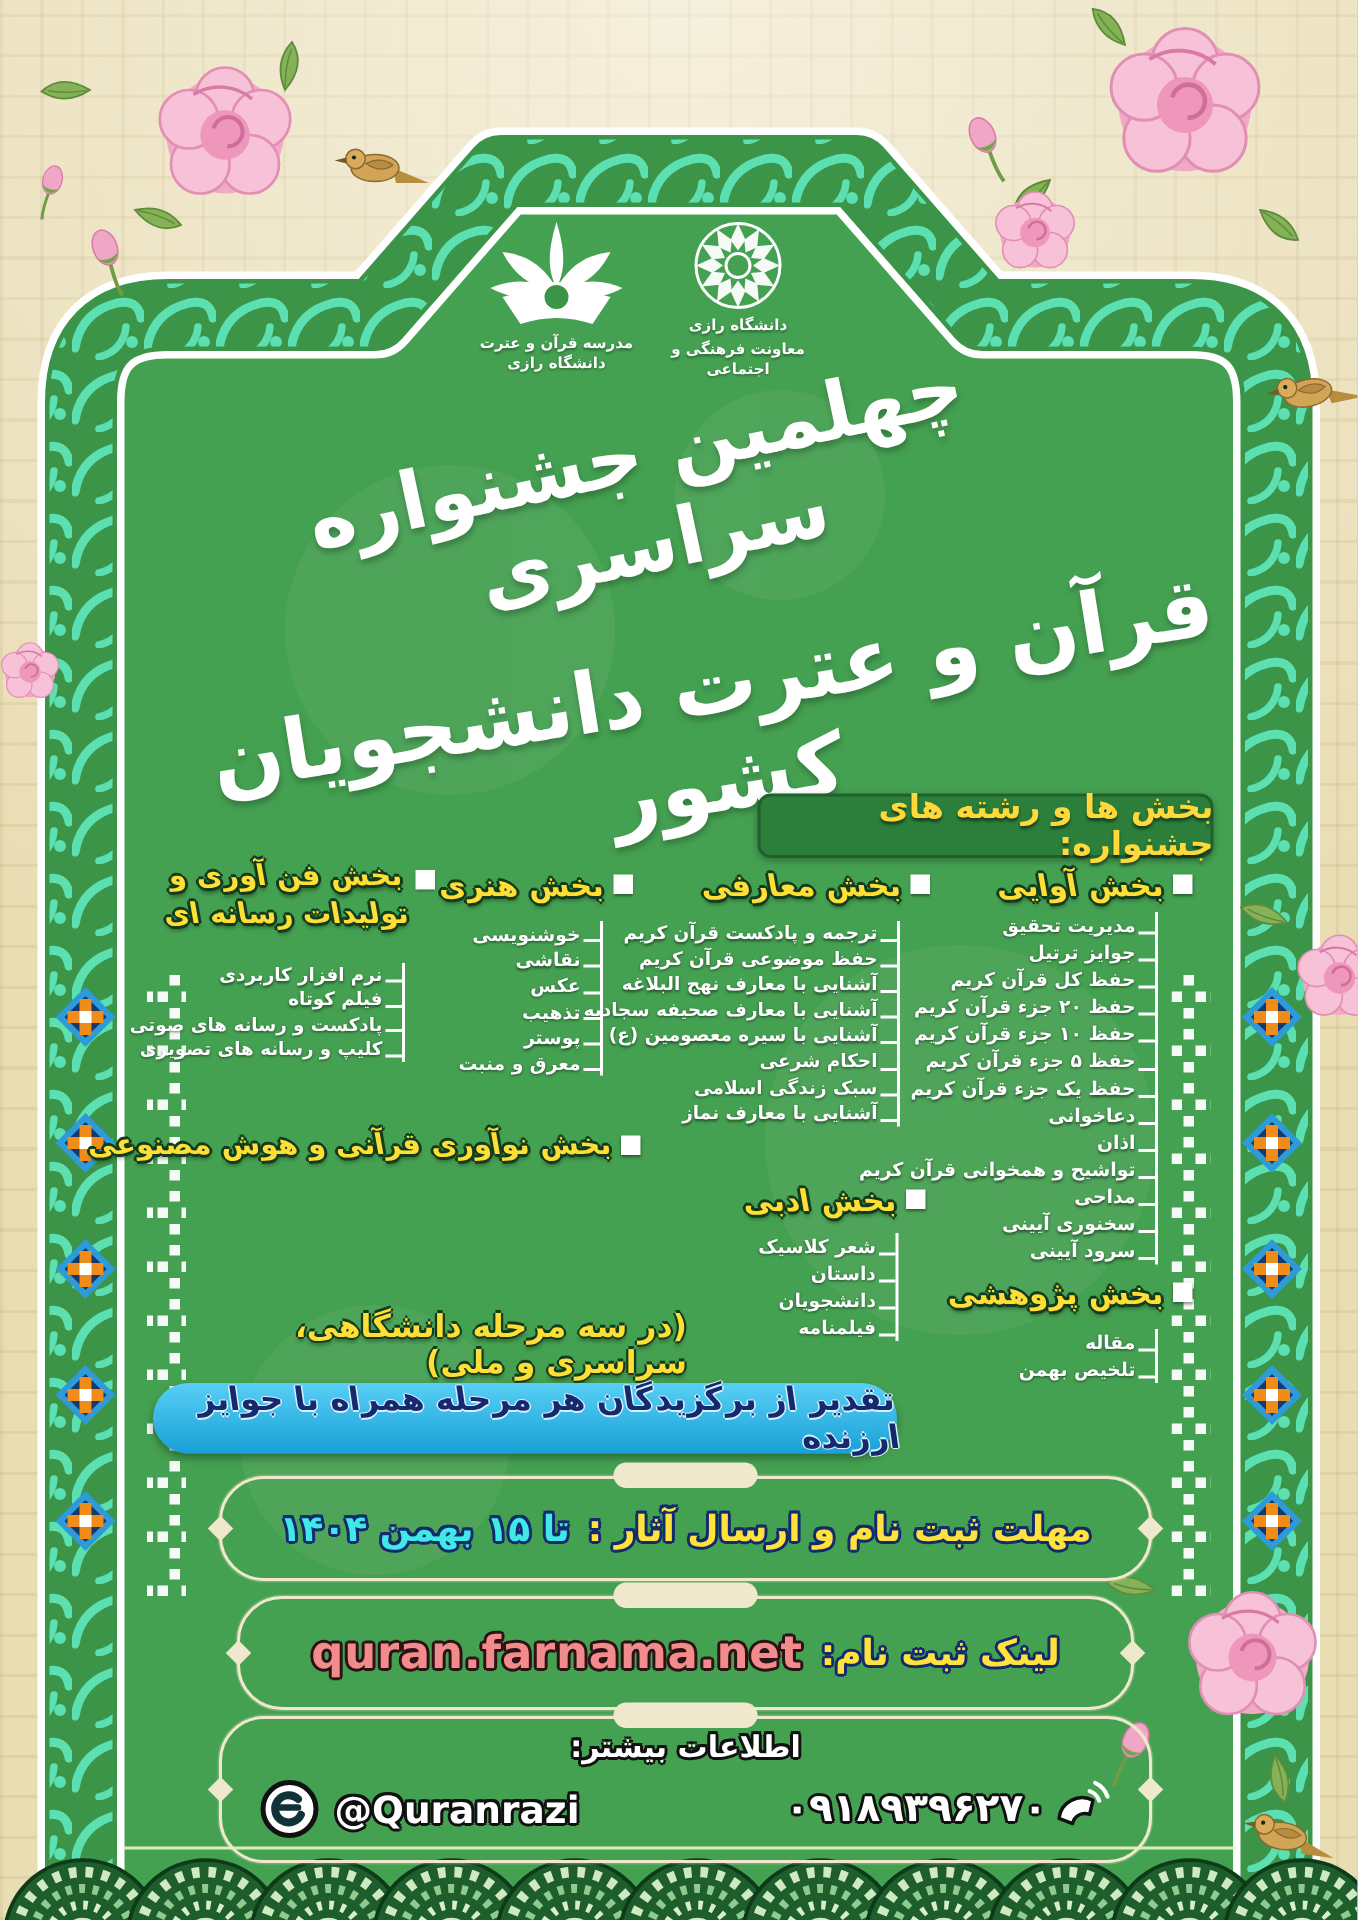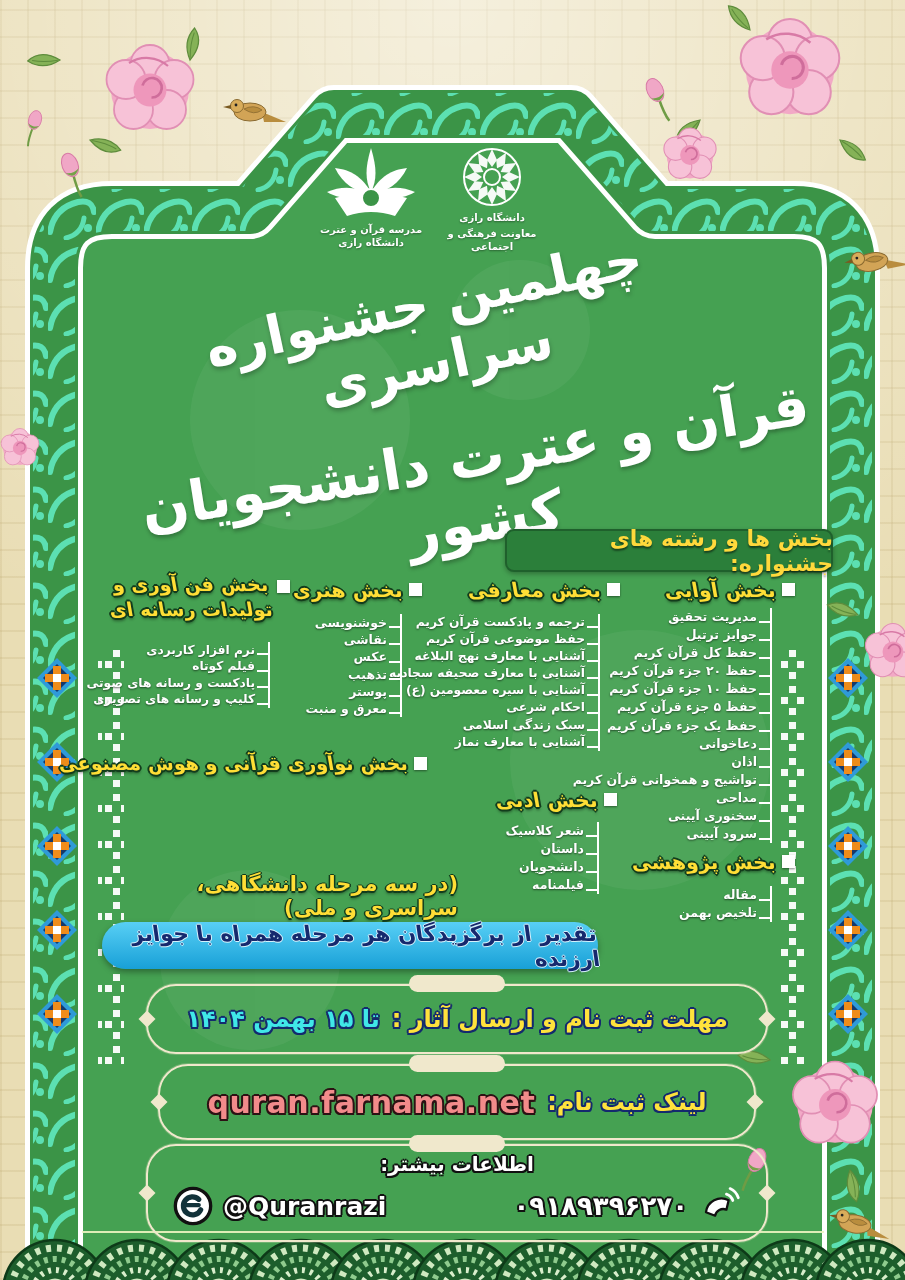--- a/index.html
+++ b/index.html
@@ -246,21 +246,21 @@
         <circle r="8" fill="none" stroke="#ffffff" stroke-width="2"></circle>
       </g>
     </svg>
     <div class="cap">دانشگاه رازی</div>
     <div class="cap">معاونت فرهنگی و اجتماعی</div>
   </div>
 
   <div class="title" style="left:150px;top:272px;width:560px;font-size:53px;transform:rotate(-12deg)">چهلمین جشنواره سراسری</div>
   <div class="title" style="left:85px;top:424px;width:790px;font-size:56px;transform:rotate(-9deg)">قرآن و عترت دانشجویان کشور</div>
 
-  <div class="chip" style="left:505px;top:529px;width:328px;height:43px">بخش ها و رشته های جشنواره:</div>
+  <div class="chip" style="left:505px;top:529px;width:304px;height:43px">بخش ها و رشته های جشنواره:</div>
 
   <div class="hdr" style="left:612px;top:578px;width:163px">
     <span class="t">بخش آوایی</span>
     <span class="sq"></span>
   </div>
   <div class="lst lst-av" style="left:608px;top:608px;width:162px">
     <div class="li">مدیریت تحقیق</div>
     <div class="li">جوایز ترتیل</div>
     <div class="li">حفظ کل قرآن کریم</div>
     <div class="li">حفظ ۲۰ جزء قرآن کریم</div>
@@ -369,21 +369,21 @@
     <div class="wht-bk" style="position:absolute;top:6px;left:0;right:0;text-align:center;font-size:20px;direction:rtl">اطلاعات بیشتر:</div>
     <div style="position:absolute;left:24px;right:24px;top:34px;height:52px;display:flex;align-items:center;justify-content:space-between">
       <div style="display:flex;align-items:center;gap:9px">
         <svg width="42" height="42" viewBox="0 0 44 44">
           <circle cx="22" cy="22" r="18.5" fill="#ffffff" stroke="#111" stroke-width="3.5"></circle>
           <path d="M30 26 a9.5 9.5 0 1 1 -2 -11" fill="none" stroke="#12323a" stroke-width="5.5" stroke-linecap="round"></path>
           <path d="M14 21 h14" stroke="#12323a" stroke-width="4.5" stroke-linecap="round"></path>
         </svg>
         <span class="wht-bk" style="font-size:25px">@Quranrazi</span>
       </div>
-      <div style="display:flex;align-items:center;gap:10px">
+      <div style="display:flex;align-items:center;">
         <span class="wht-bk" style="font-size:26px">۰۹۱۸۹۳۹۶۲۷۰</span>
         <svg width="44" height="44" viewBox="0 0 48 48">
           <g transform="rotate(-28 22 26)">
             <path d="M8 24 a17 17 0 0 1 28 0 l-7 8 a9 9 0 0 0 -14 0 Z" fill="#ffffff" stroke="#111" stroke-width="2.5" stroke-linejoin="round"></path>
           </g>
           <path d="M31 11 a11 11 0 0 1 7 7" stroke="#ffffff" stroke-width="3" fill="none" stroke-linecap="round"></path>
           <path d="M35 5 a17 17 0 0 1 9 10" stroke="#ffffff" stroke-width="3" fill="none" stroke-linecap="round"></path>
         </svg>
       </div>
     </div>

